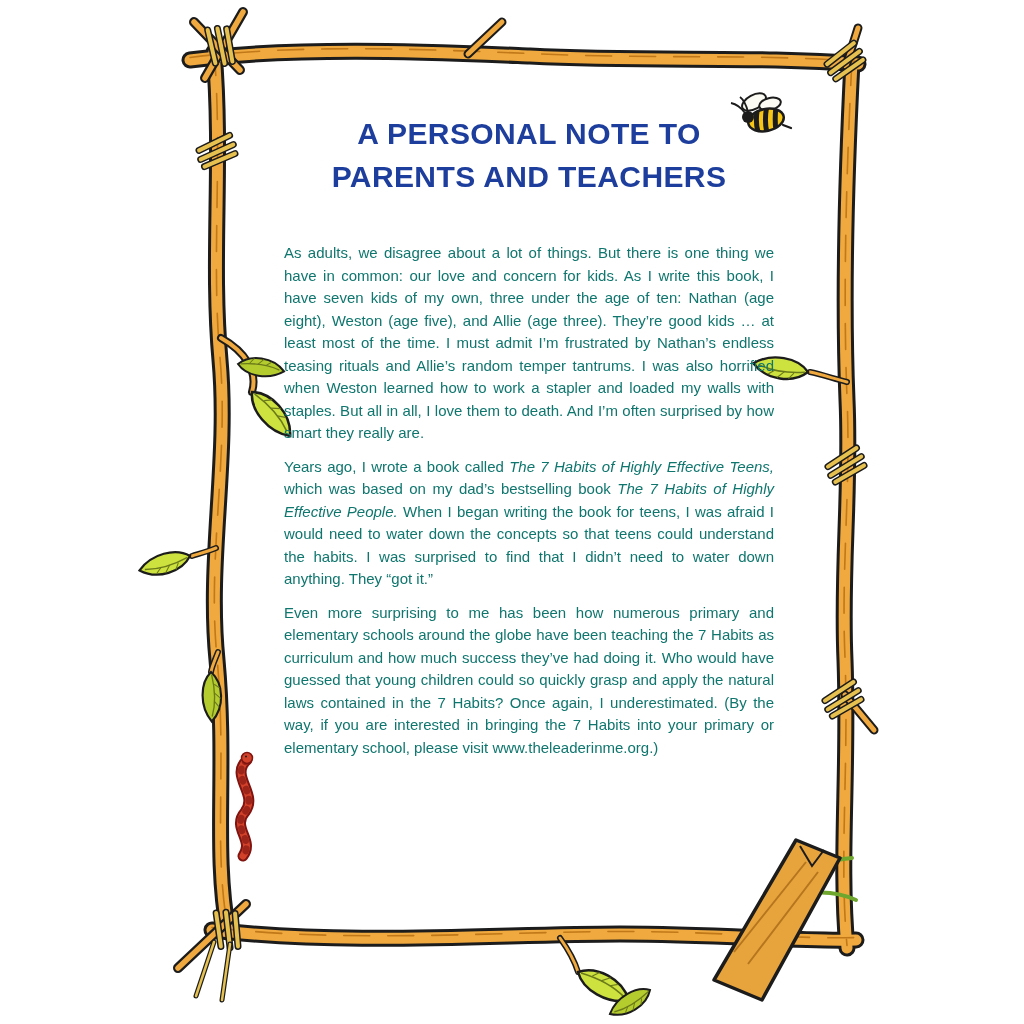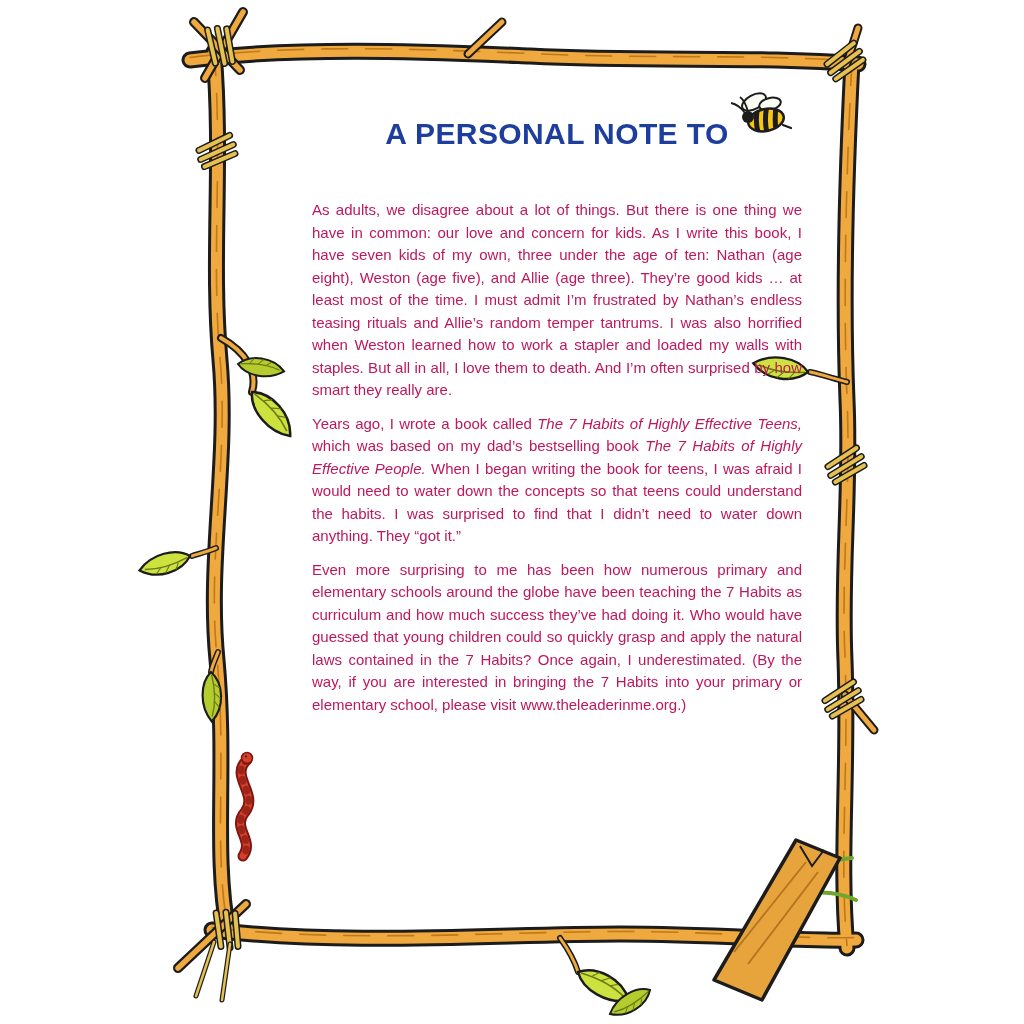--- a/index.html
+++ b/index.html
@@ -15,36 +15,35 @@
     position: absolute;
     left: 0; top: 0;
     width: 1024px; height: 1024px;
     pointer-events: none;
   }
   .content {
     position: absolute;
     left: 284px;
     top: 112px;
     width: 490px;
-    margin-left: 28px;
   }
   .title {
     margin: 0 0 44px 0;
     font-size: 30px;
     line-height: 43px;
     font-weight: 700;
     letter-spacing: 0.4px;
     color: #1d3e9c;
     text-align: center;
   }
   .body-paragraphs p {
     margin: 0 0 11px 0;
     font-size: 15px;
     line-height: 22.5px;
-    color: #be185d;
+    color: #0f766e;
     text-align: justify;
   }
   .body-paragraphs em { }
 </style>
 </head>
 <body>
 
 <div class="page">
 
   <svg class="border-svg" viewBox="0 0 1024 1024" aria-hidden="true">
@@ -162,20 +161,21 @@
       </g>
       <circle cx="-10" cy="-1" r="6" fill="#1c1c1c"></circle>
       <path d="M-13 -5 C -18 -12,-22 -14,-27 -15 M-10 -6 C -12 -14,-14 -18,-18 -21" stroke="#1c1c1c" stroke-width="1.8" fill="none"></path>
       <path d="M25 7 L33 10" stroke="#1c1c1c" stroke-width="2.2" stroke-linecap="round"></path>
     </g>
   </svg>
 
   <div class="content">
     <h1 class="title">
       <div>A PERSONAL NOTE TO</div>
+      <div>PARENTS AND TEACHERS</div>
     </h1>
     <div class="body-paragraphs">
         <p><span>As adults, we disagree about a lot of things. But there is one thing we have in common: our love and concern for kids. As I write this book, I have seven kids of my own, three under the age of ten: Nathan (age eight), Weston (age five), and Allie (age three). They’re good kids … at least most of the time. I must admit I’m frustrated by Nathan’s endless teasing rituals and Allie’s random temper tantrums. I was also horrified when Weston learned how to work a stapler and loaded my walls with staples. But all in all, I love them to death. And I’m often surprised by how smart they really are.</span></p>
         <p><span>Years ago, I wrote a book called </span><em>The 7 Habits of Highly Effective Teens,</em><span> which was based on my dad’s bestselling book </span><em>The 7 Habits of Highly Effective People.</em><span> When I began writing the book for teens, I was afraid I would need to water down the concepts so that teens could understand the habits. I was surprised to find that I didn’t need to water down anything. They “got it.”</span></p>
         <p><span>Even more surprising to me has been how numerous primary and elementary schools around the globe have been teaching the 7 Habits as curriculum and how much success they’ve had doing it. Who would have guessed that young children could so quickly grasp and apply the natural laws contained in the 7 Habits? Once again, I underestimated. (By the way, if you are interested in bringing the 7 Habits into your primary or elementary school, please visit www.theleaderinme.org.)</span></p>
       </div>
   </div>
 
 </div>
 

